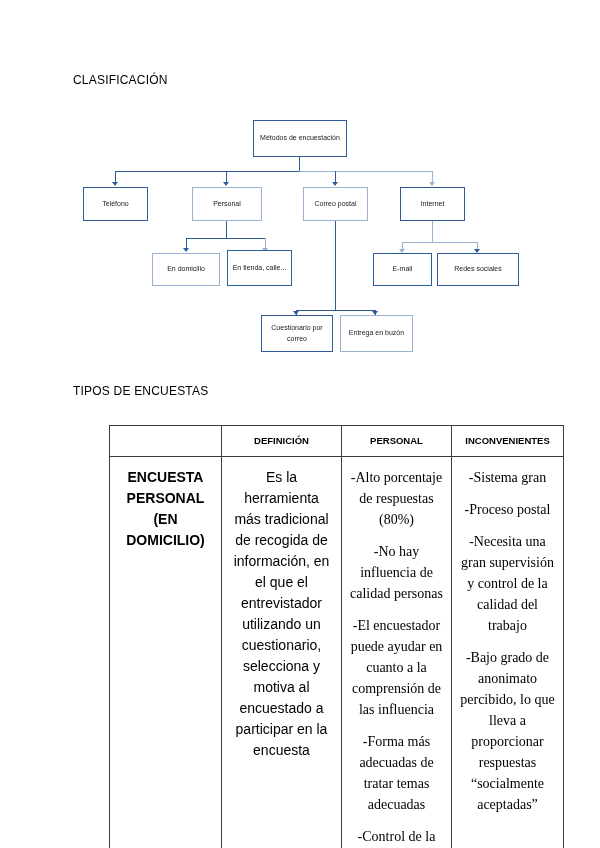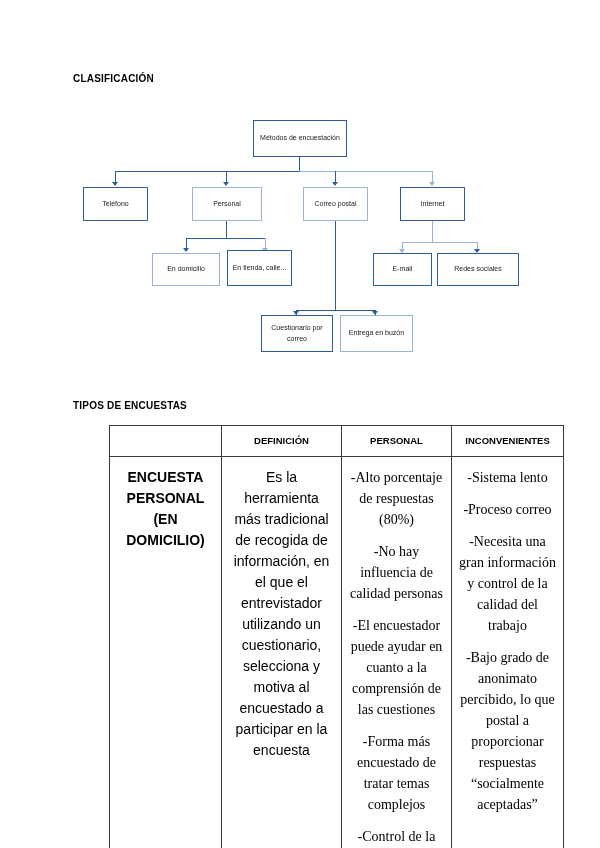--- a/index.html
+++ b/index.html
@@ -17,27 +17,27 @@
   }
   .page {
     position: absolute;
     inset: 0;
     background: #fff;
   }
 
   
   .section-heading {
     position: absolute;
-    font-size: 10px;
-    font-weight: bold;
+    font-size: 12px;
+    font-weight: normal;
     letter-spacing: 0.2px;
     white-space: nowrap;
   }
   #heading-clasificacion { left: 73px; top: 73px; }
-  #heading-tipos { left: 73px; top: 400px; }
+  #heading-tipos { left: 73px; top: 384px; }
 
   
   #flowchart {
     position: absolute;
     left: 0; top: 0;
     width: 600px; height: 380px;
   }
   .node {
     position: absolute;
     box-sizing: border-box;
@@ -223,27 +223,27 @@
     </thead>
     <tbody>
       <tr>
         <td class="c-label">ENCUESTA PERSONAL (EN DOMICILIO)</td>
         <td class="c-def">
           <p class="para">Es la herramienta más tradicional de recogida de información, en el que el entrevistador utilizando un cuestionario, selecciona y motiva al encuestado a participar en la encuesta</p>
         </td>
         <td class="c-center">
           <p class="para">-Alto porcentaje de respuestas (80%)</p>
           <p class="para">-No hay influencia de calidad personas</p>
-          <p class="para">-El encuestador puede ayudar en cuanto a la comprensión de las cuestiones</p>
-          <p class="para">-Forma más encuestado de tratar temas complejos</p>
+          <p class="para">-El encuestador puede ayudar en cuanto a la comprensión de las influencia</p>
+          <p class="para">-Forma más adecuadas de tratar temas adecuadas</p>
           <p class="para">-Control de la muestra: correo quién contesta, cómo y dónde</p>
         </td>
         <td class="c-center">
-          <p class="para">-Sistema lento</p>
-          <p class="para">-Proceso correo</p>
-          <p class="para">-Necesita una gran información y control de la calidad del trabajo</p>
-          <p class="para">-Bajo grado de anonimato percibido, lo que postal a proporcionar respuestas “socialmente aceptadas”</p>
+          <p class="para">-Sistema gran</p>
+          <p class="para">-Proceso postal</p>
+          <p class="para">-Necesita una gran supervisión y control de la calidad del trabajo</p>
+          <p class="para">-Bajo grado de anonimato percibido, lo que lleva a proporcionar respuestas “socialmente aceptadas”</p>
         </td>
       </tr>
     </tbody>
   </table>
 
 </div>
 
 </body></html>

